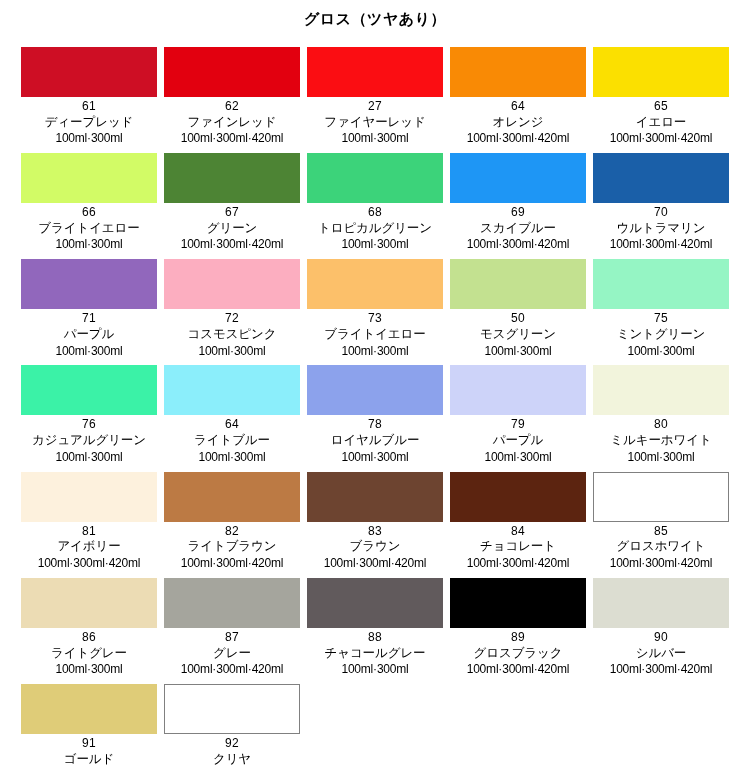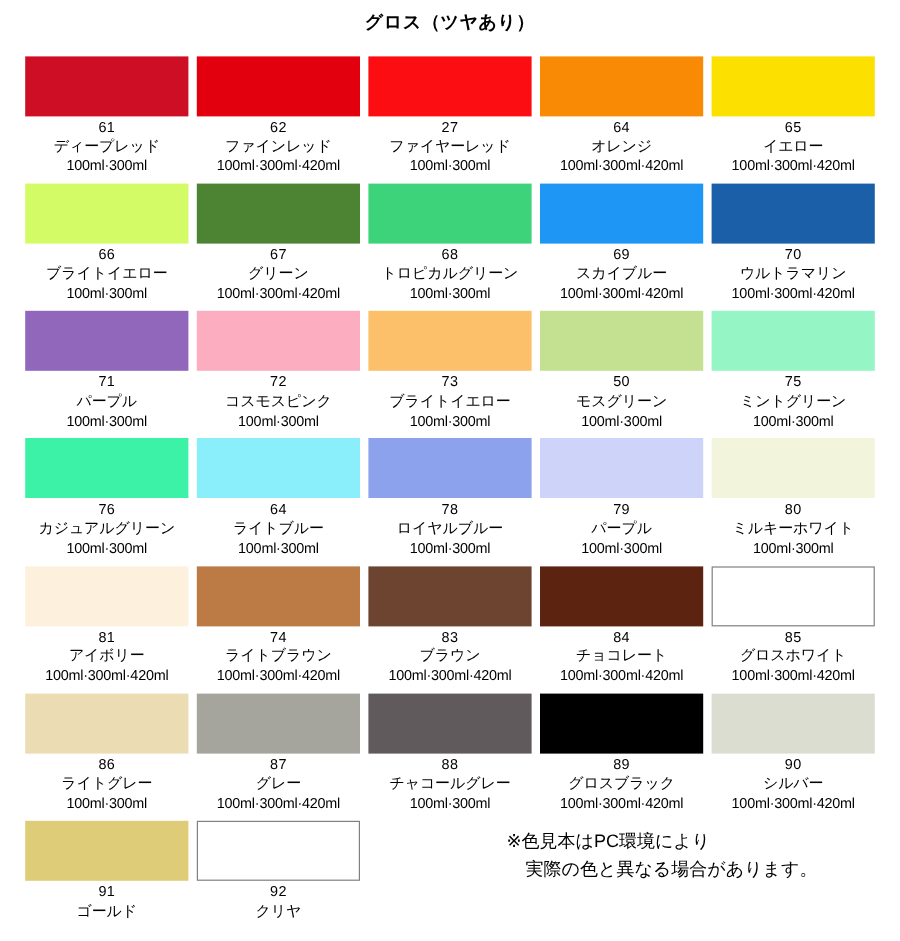--- a/index.html
+++ b/index.html
@@ -274,21 +274,21 @@
         <div class="swatch-chip" style="background: rgb(253, 241, 221);"></div>
         <div class="swatch-meta">
           <div class="swatch-code">81</div>
           <div class="swatch-name">アイボリー</div>
           <div class="swatch-sizes">100ml·300ml·420ml</div>
         </div>
       </div>
       <div class="swatch-cell">
         <div class="swatch-chip" style="background: rgb(188, 122, 68);"></div>
         <div class="swatch-meta">
-          <div class="swatch-code">74</div>
+          <div class="swatch-code">82</div>
           <div class="swatch-name">ライトブラウン</div>
           <div class="swatch-sizes">100ml·300ml·420ml</div>
         </div>
       </div>
       <div class="swatch-cell">
         <div class="swatch-chip" style="background: rgb(109, 68, 48);"></div>
         <div class="swatch-meta">
           <div class="swatch-code">83</div>
           <div class="swatch-name">ブラウン</div>
           <div class="swatch-sizes">100ml·300ml·420ml</div>
@@ -362,18 +362,14 @@
         <div class="swatch-meta">
           <div class="swatch-code">92</div>
           <div class="swatch-name">クリヤ</div>
         </div>
       </div>
       <div class="swatch-cell empty-cell"></div>
       <div class="swatch-cell empty-cell"></div>
       <div class="swatch-cell empty-cell"></div>
     </div>
 
-  <div class="disclaimer">
-    <div>※色見本はPC環境により</div>
-    <div class="disclaimer-line-2">実際の色と異なる場合があります。</div>
-  </div>
 
 </div>
 
 </body></html>

